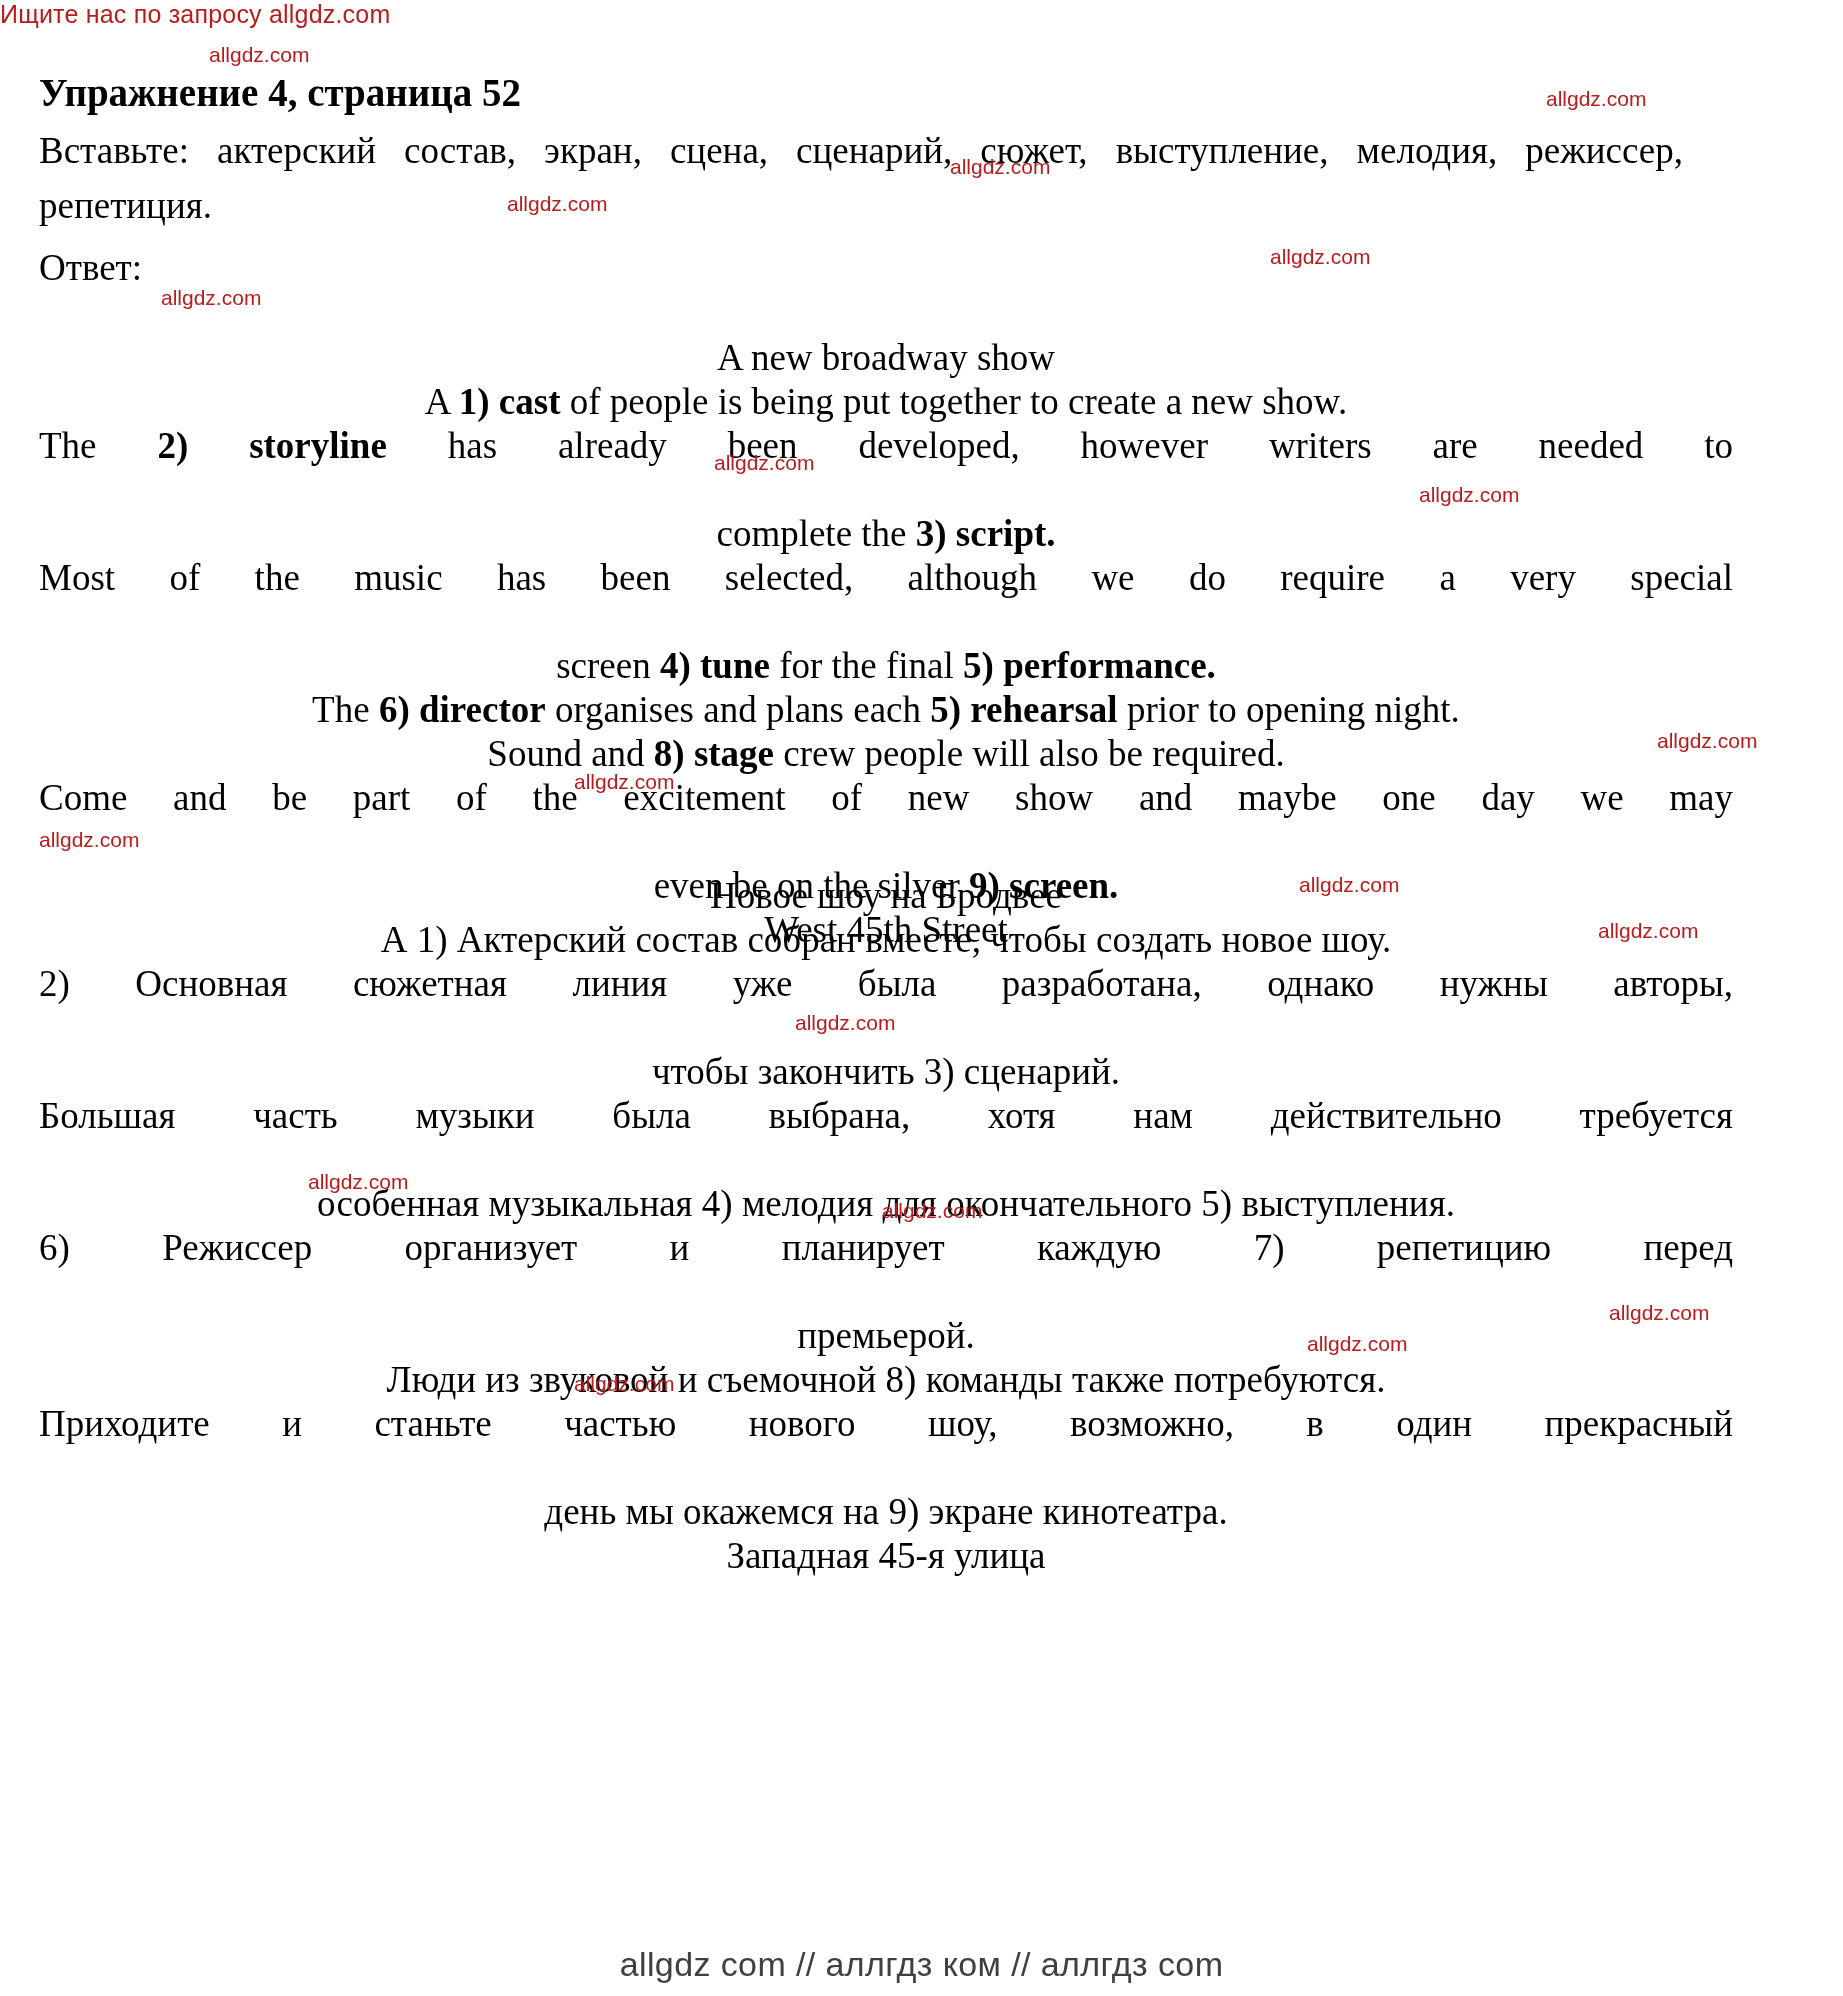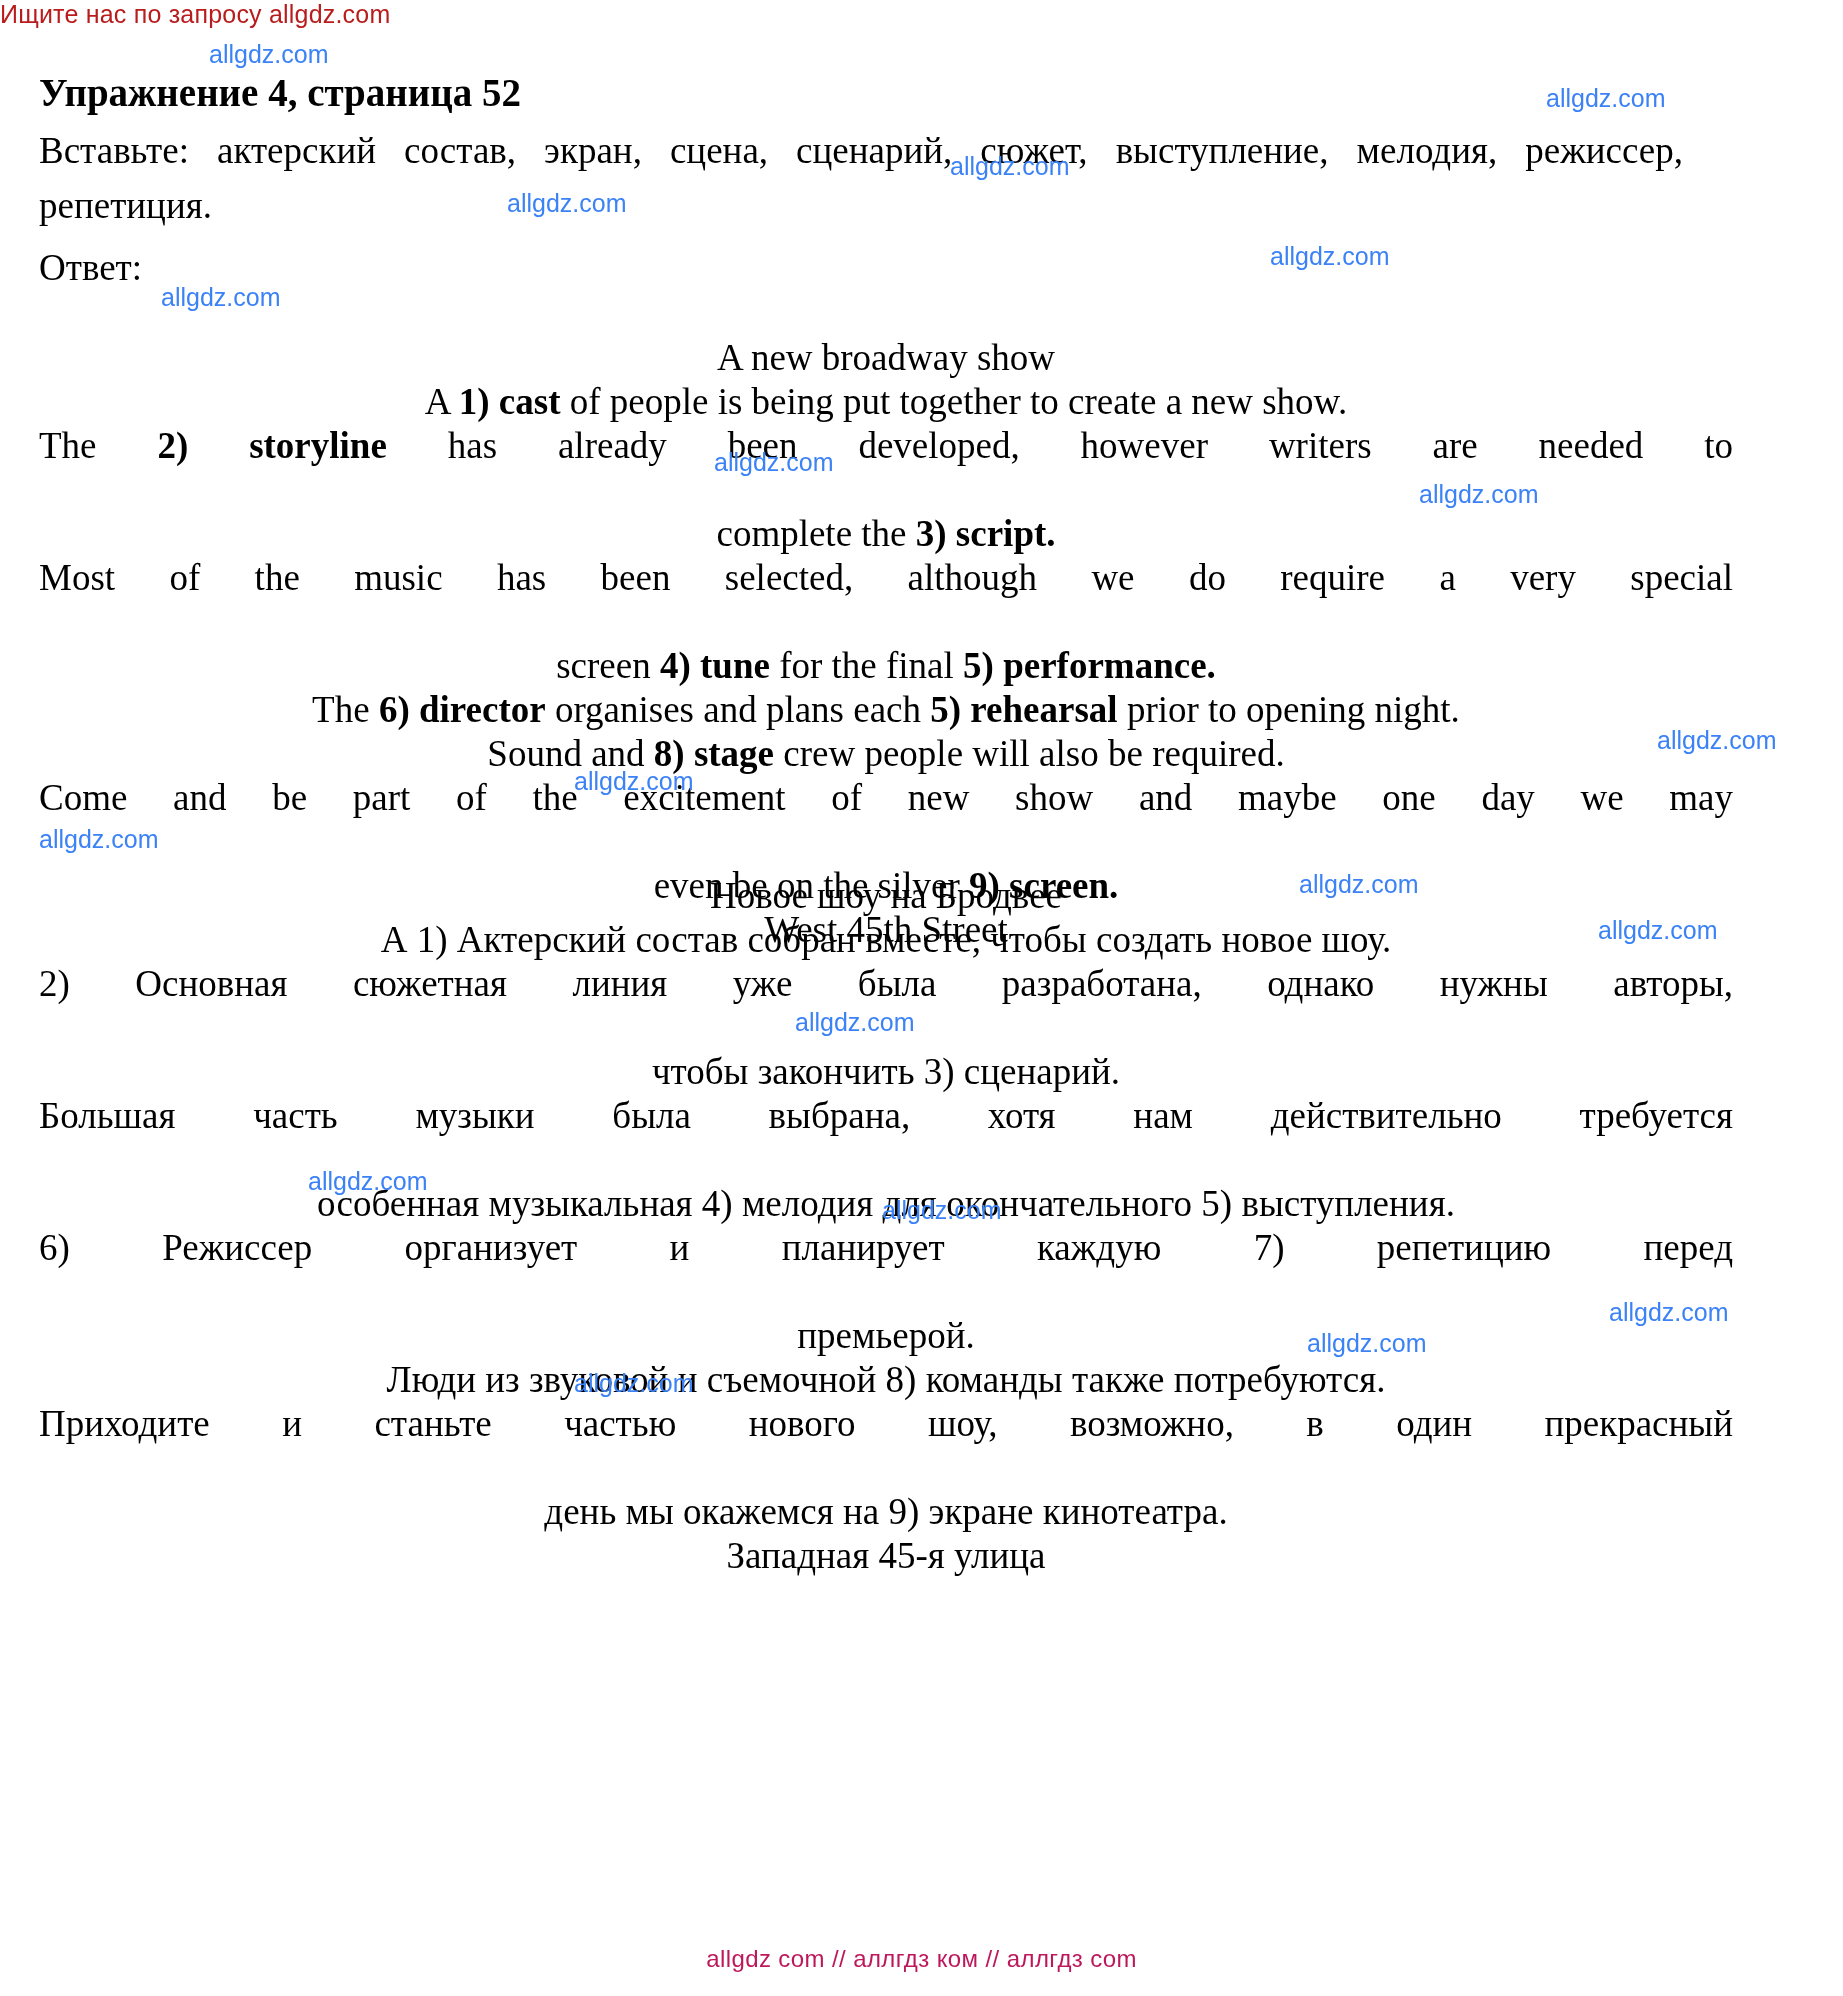--- a/index.html
+++ b/index.html
@@ -90,37 +90,37 @@
     content: "";
     display: inline-block;
     width: 100%;
   }
   .line.nojustify::after { display: none; }
 
   
   .wm {
     position: absolute;
     font-family: "Liberation Sans", "DejaVu Sans", sans-serif;
-    font-size: 25px;
+    font-size: 21px;
     line-height: 21px;
-    color: #3b82f6;
+    color: #b91c1c;
     white-space: nowrap;
     pointer-events: none;
   }
 
   
   .footer-links {
     position: absolute;
     left: 0;
     width: 100%;
     top: 1945px;
     text-align: center;
     font-family: "Liberation Sans", "DejaVu Sans", sans-serif;
-    font-size: 24px;
-    color: #be185d;
+    font-size: 34px;
+    color: #404040;
     letter-spacing: 0.4px;
     white-space: nowrap;
   }
 </style>
 </head>
 <body>
 
 <div class="promo-banner">Ищите нас по запросу allgdz.com</div>
 
 <div class="content">

